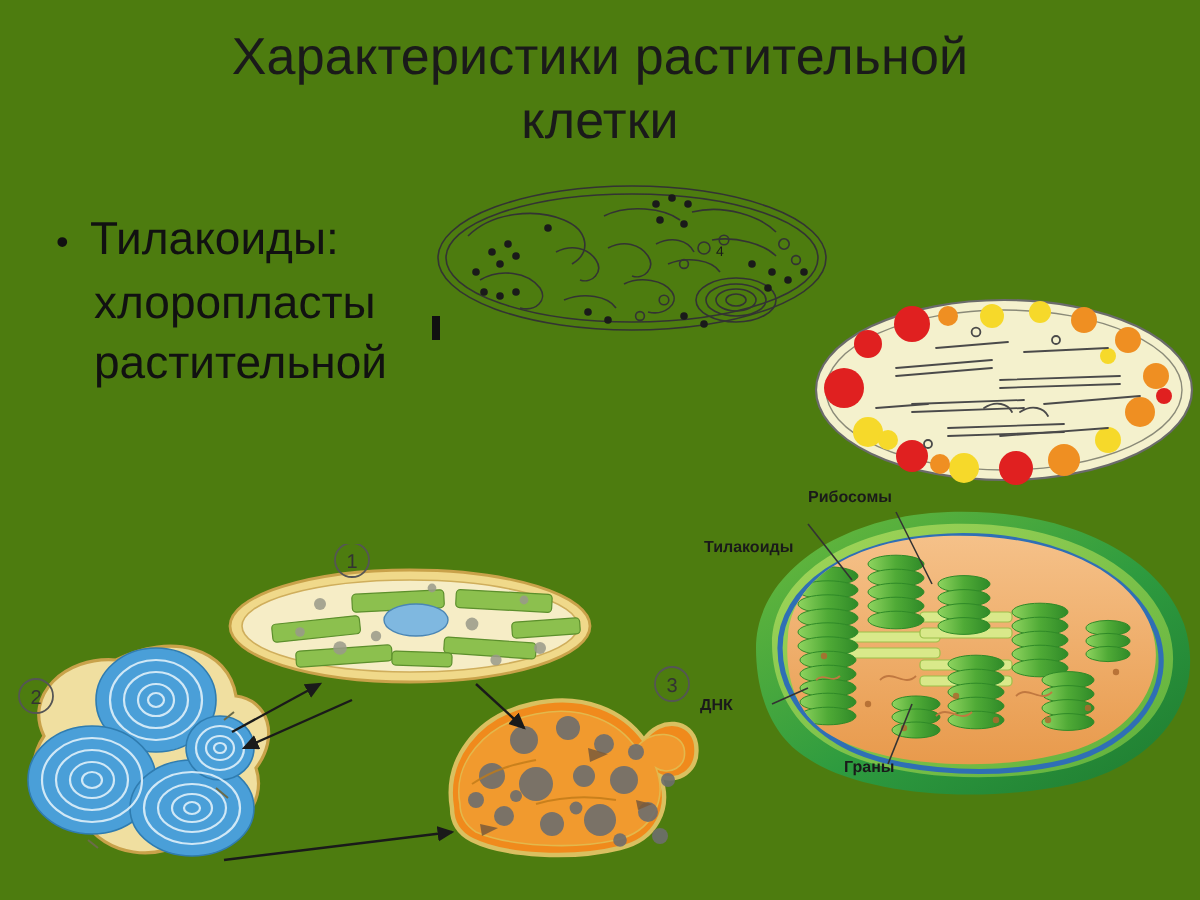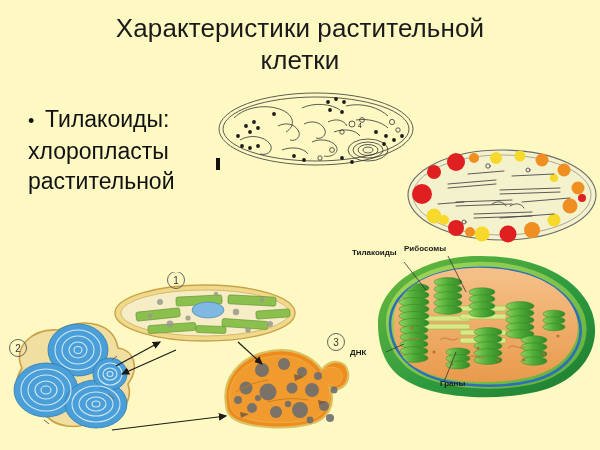--- a/index.html
+++ b/index.html
@@ -9,21 +9,21 @@
     background: #ffffff;
   }
   body {
     font-family: "Liberation Sans", "DejaVu Sans", sans-serif;
     color: #111111;
   }
   #slide {
     position: relative;
     width: 600px;
     height: 450px;
-    background: #fef9c3;
+    background: #4d7c0f;
     overflow: hidden;
   }
 
   
   .slide-title {
     position: absolute;
     left: 30px;
     top: 12px;
     width: 540px;
     text-align: center;
@@ -57,20 +57,21 @@
     color: #111;
   }
   .bullet-main {
     font-size: 23px;
   }
   .bullet-sub {
     font-size: 23px;
     line-height: 30px;
     color: #111;
     white-space: nowrap;
+    margin-left: 19px;
   }
 
   
   .figure {
     position: absolute;
   }
   .fig-lineart   { left: 216px; top: 88px;  width: 200px; height: 82px; }
   .fig-chromo-ov { left: 404px; top: 144px; width: 196px; height: 102px; }
   .fig-cycle     { left: 0px;   top: 272px; width: 352px; height: 178px; }
   .fig-chloro-3d { left: 348px; top: 240px; width: 252px; height: 165px; }
@@ -502,18 +503,18 @@
 
       <g stroke="#333" stroke-width="0.8" fill="none">
         <path d="M56 22 L78 50"></path>
         <path d="M100 16 L118 52"></path>
         <path d="M38 112 L56 104"></path>
         <path d="M96 142 L108 112"></path>
       </g>
     </svg>
 
     <span class="lbl" style="left:56px;  top:4px;">Рибосомы</span>
-    <span class="lbl" style="left:4px;   top:8px;text-align:right;">Тилакоиды</span>
+    <span class="lbl" style="left:4px;   top:29px;text-align:right;">Тилакоиды</span>
     <span class="lbl" style="left:2px;   top:108px;">ДНК</span>
-    <span class="lbl" style="left:92px;  top:139px;text-align:center;">Граны</span>
+    <span class="lbl" style="left:74px;  top:139px;text-align:center;">Граны</span>
   </div>
 
 </div>
 
 </body></html>

